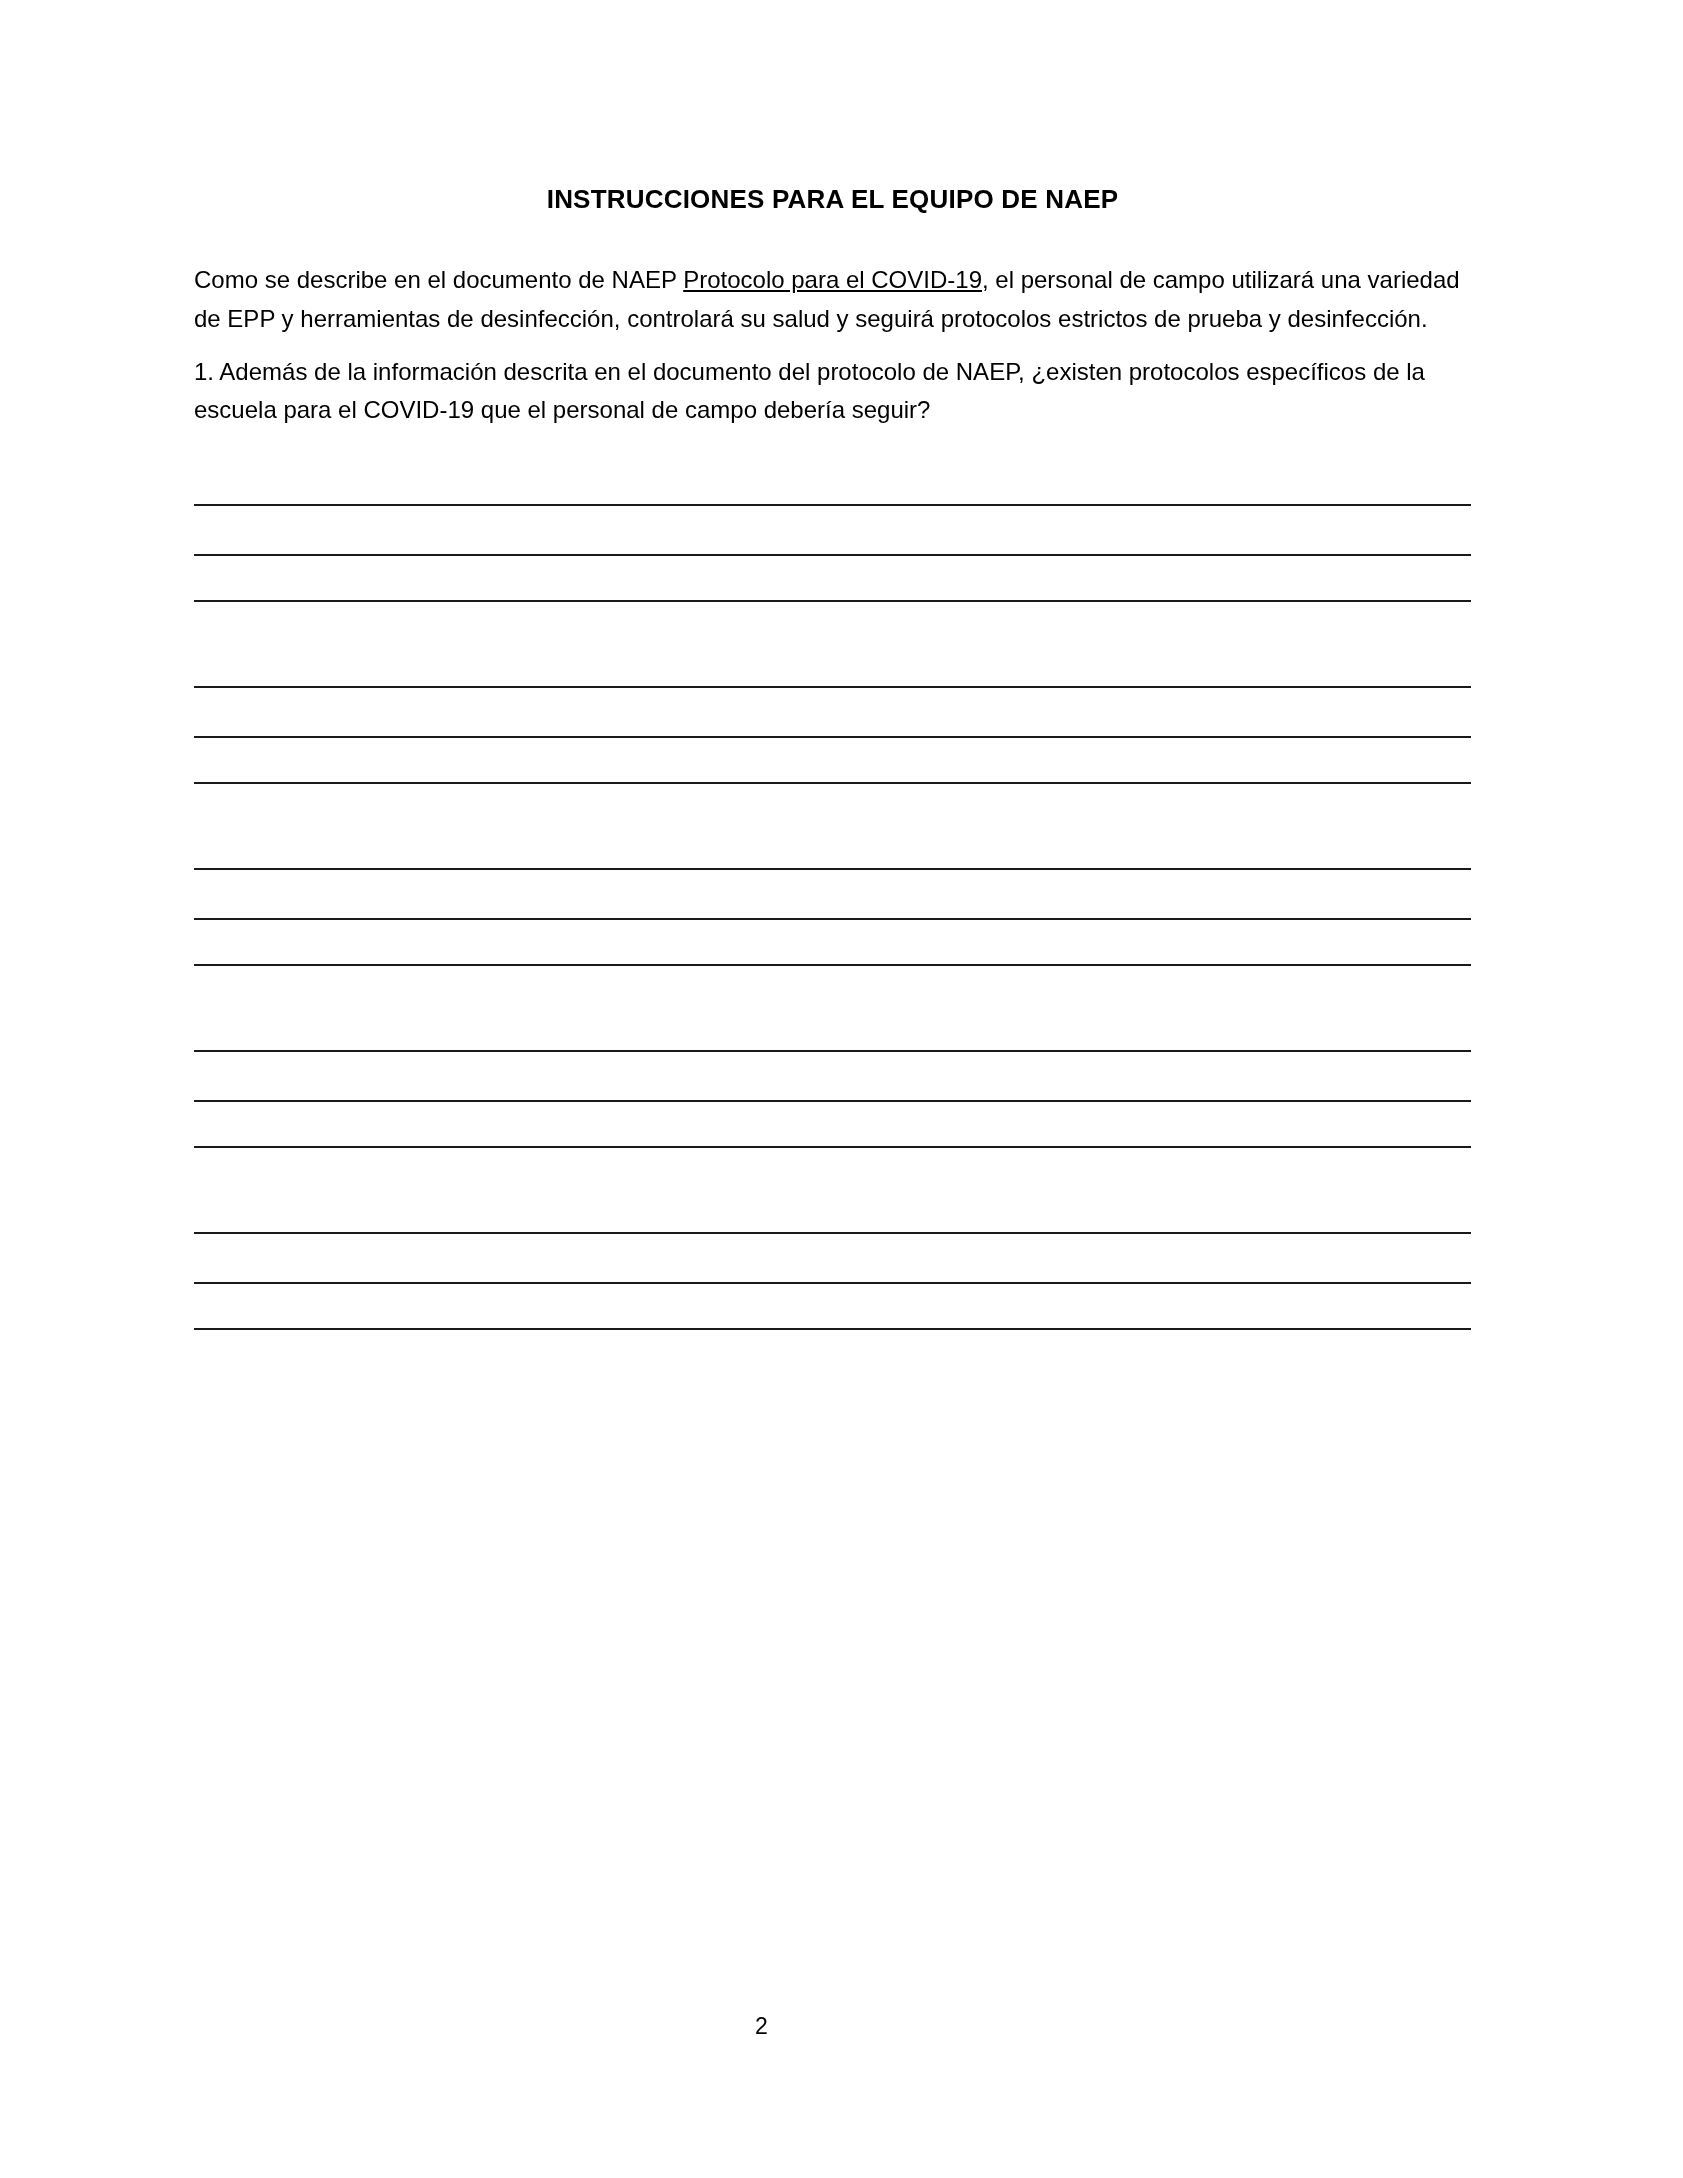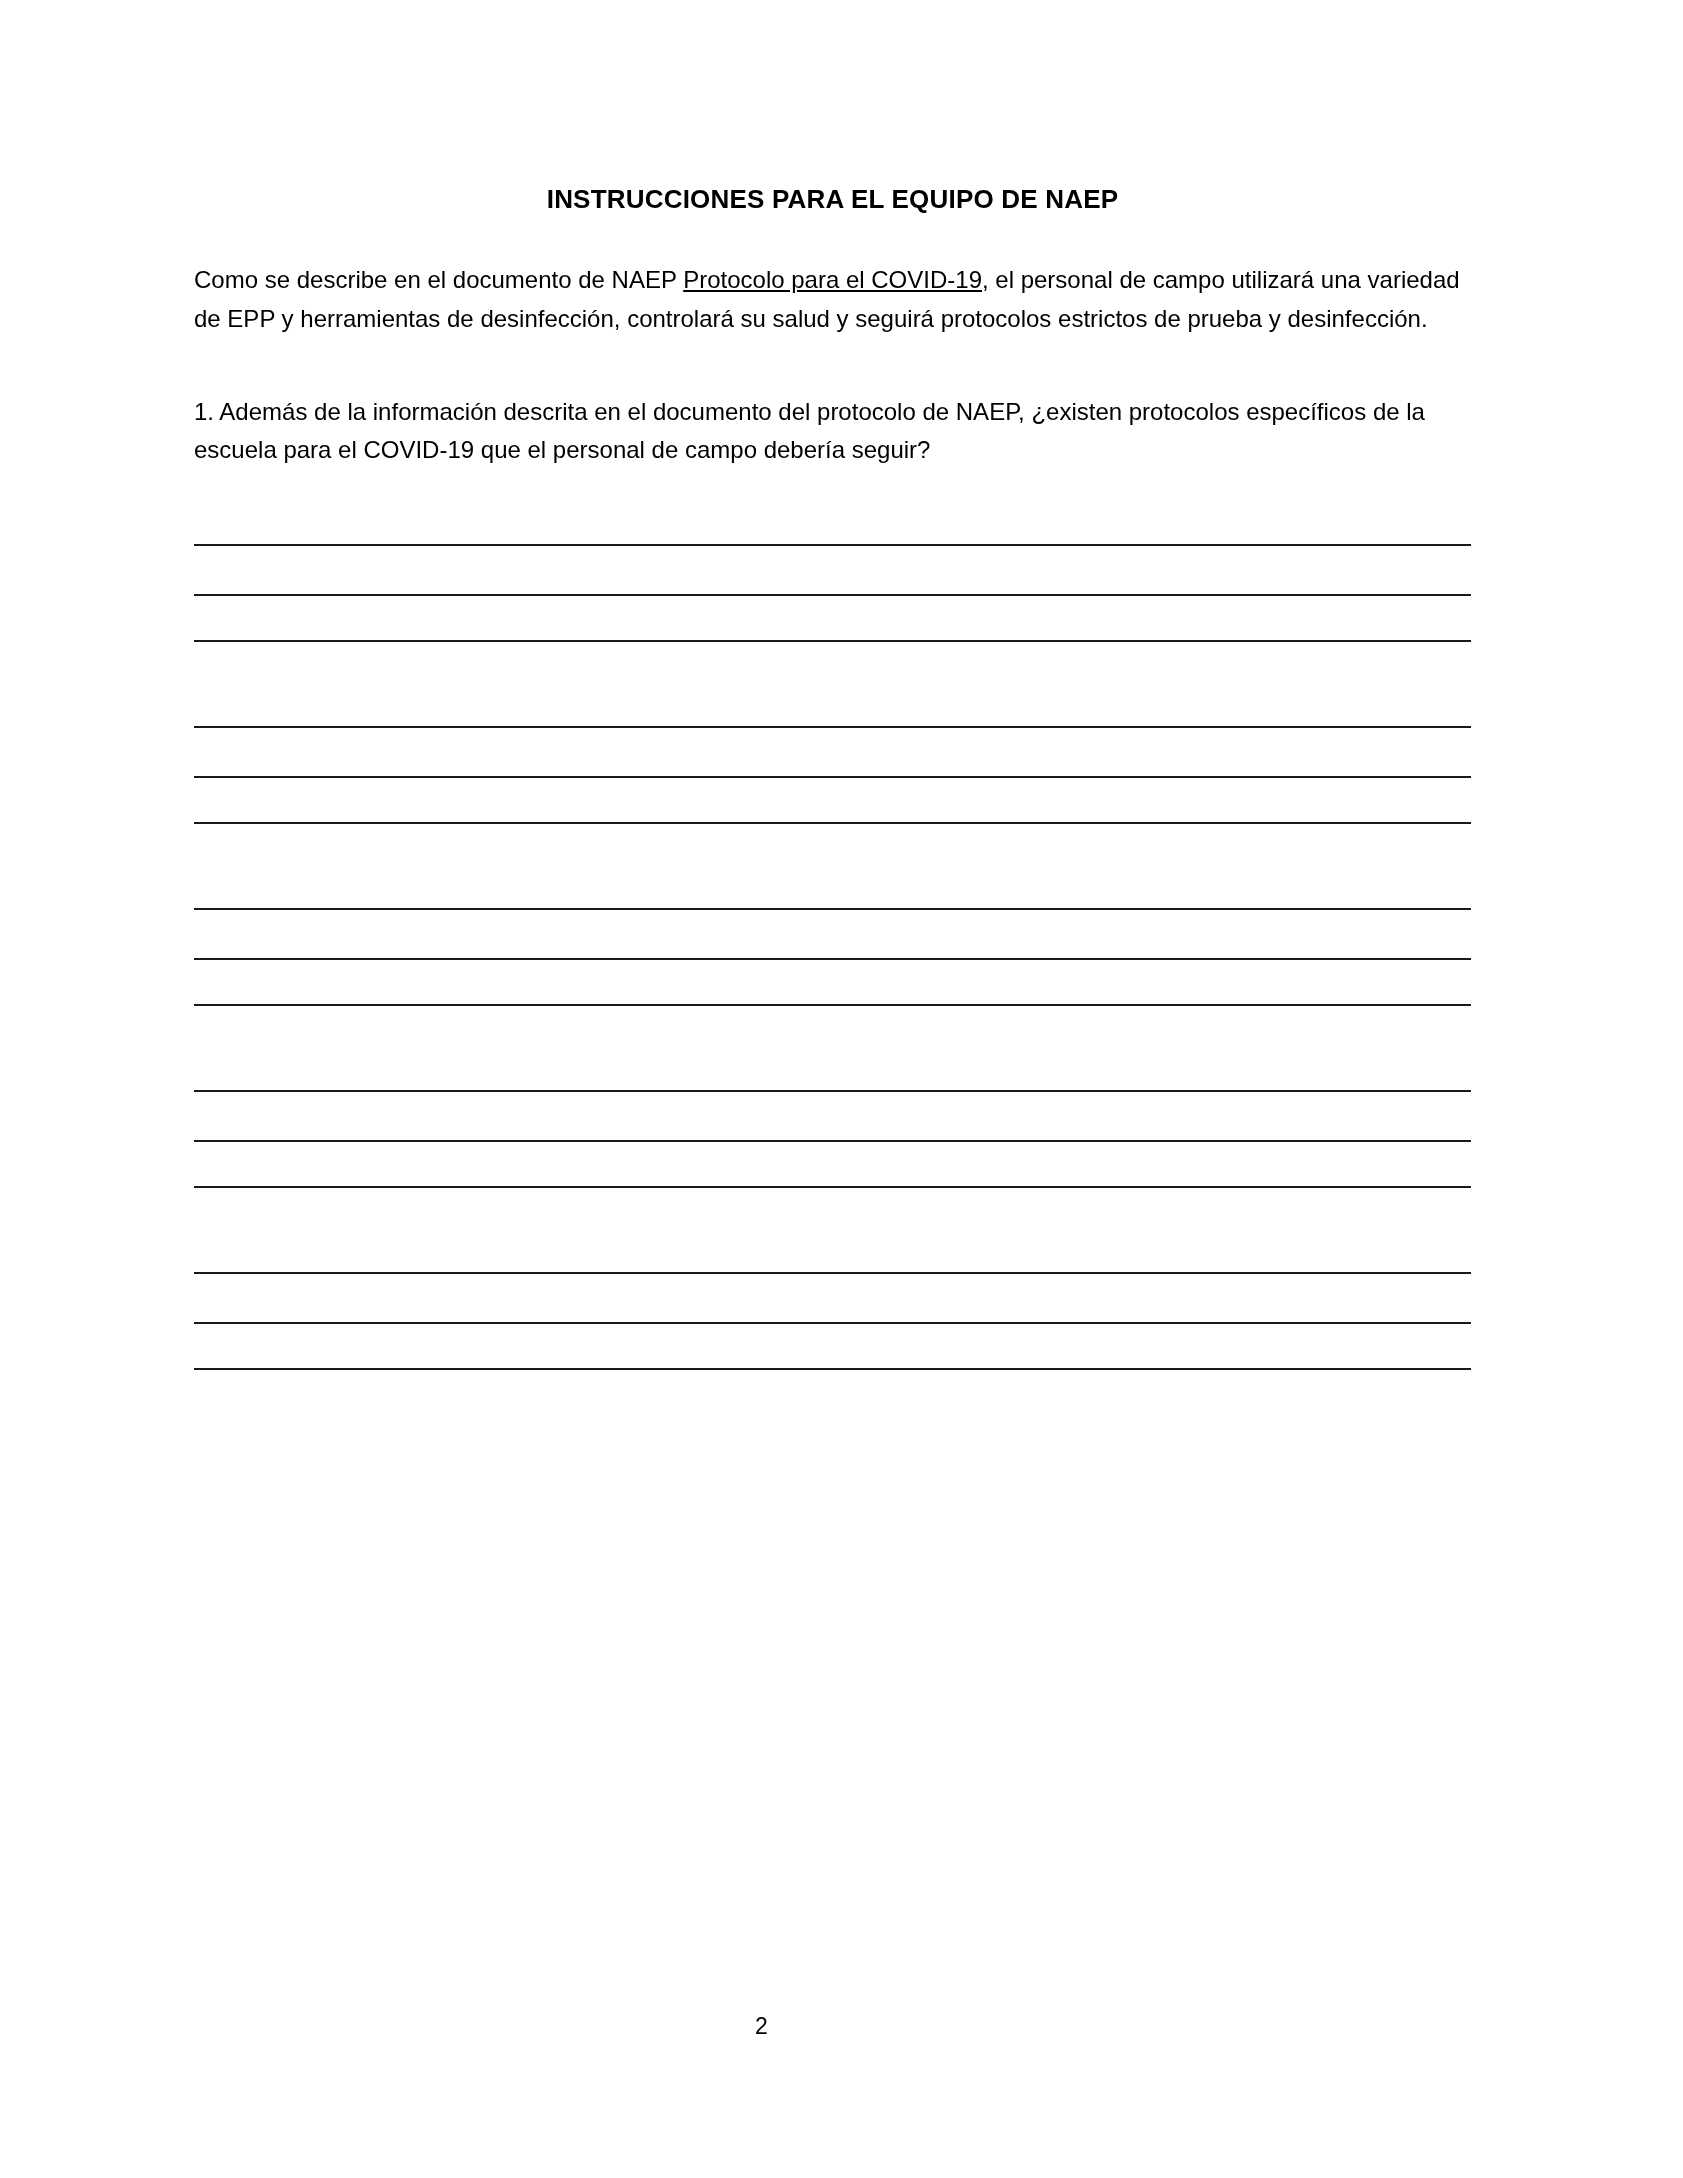--- a/index.html
+++ b/index.html
@@ -39,21 +39,21 @@
   }
   .section-heading {
     font-size: 24px;
     font-weight: bold;
     margin: 0 0 34px 0;
     line-height: 1.35;
   }
   p.para {
     font-size: 24px;
     line-height: 1.62;
-    margin: 0 0 54px 0;
+    margin: 0 0 14px 0;
     text-align: left;
   }
   p.question {
     font-size: 24px;
     line-height: 1.62;
     margin: 0 0 26px 0;
   }
   .underline-ref {
     text-decoration: underline;
   }

